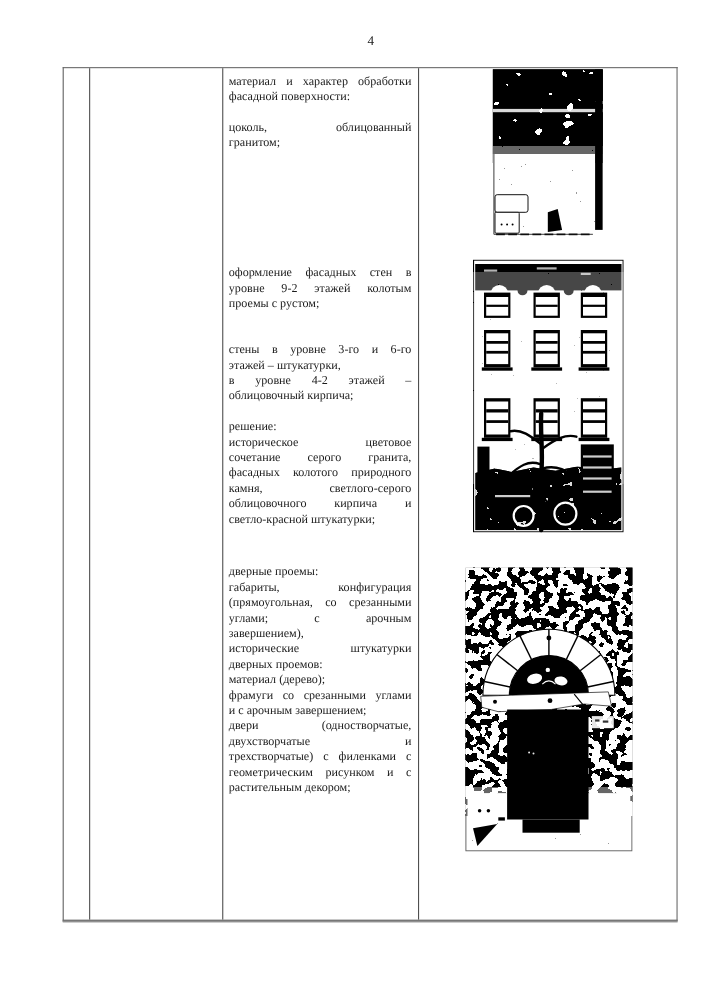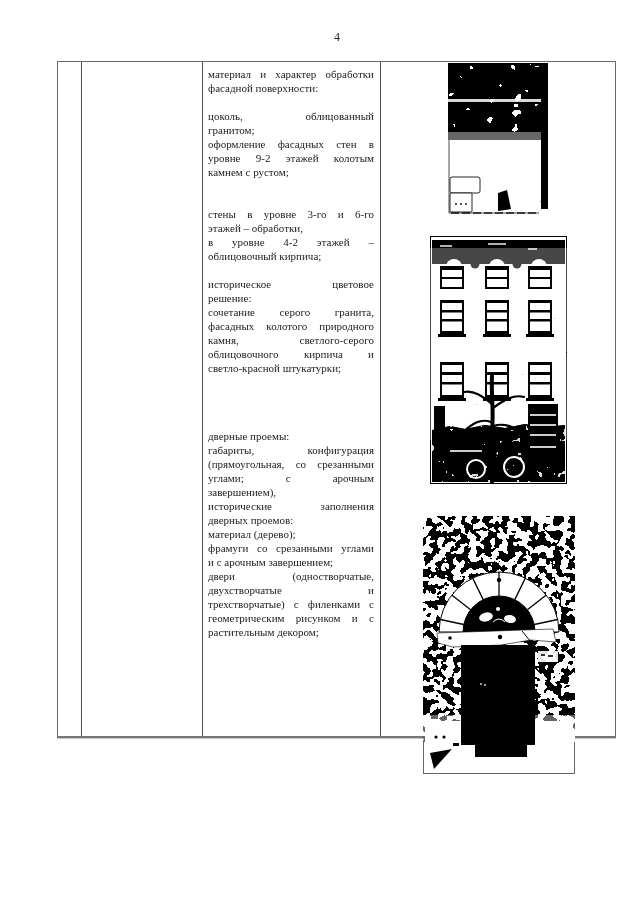--- a/index.html
+++ b/index.html
@@ -1,20 +1,20 @@
 <!DOCTYPE html>
 <html><head>
 <meta charset="utf-8">
 <style>
   html,body{margin:0;padding:0;background:#fff;}
   .page{position:relative;width:640px;height:905px;background:#ffffff;overflow:hidden;
         font-family:"Liberation Serif","DejaVu Serif",serif;color:#1c1c1c;}
   .page-number{position:absolute;left:57px;top:30px;width:560px;text-align:center;
         font-size:12px;color:#222;}
-  .doc-table{position:absolute;left:57px;top:61px;width:559px;height:677px;
+  .doc-table{position:absolute;left:57px;top:61px;width:559px;height:777px;
         border:1px solid #6a6a6a;border-bottom:2px solid #777;box-shadow:0 1px 0 #c9c9c9;
         display:grid;grid-template-columns:24px 121px 178px auto;box-sizing:border-box;}
   .cell{border-right:1px solid #4f4f4f;box-sizing:border-box;position:relative;}
   .cell:last-child{border-right:none;}
   .c3{padding:5px 6px 0 5px;font-size:11px;line-height:14px;}
   .tblock{margin:0;}
   .tline{text-align:justify;text-align-last:left;}
   .tline.just{text-align-last:justify;}
   .photo{position:absolute;display:block;}
   .p1{left:67px;top:1px;}
@@ -32,47 +32,47 @@
     <div class="cell c2"></div>
     <div class="cell c3" id="text-cell">
         <div class="tblock" style="margin-top: 0px;">
           <div class="tline just">материал и характер обработки</div>
           <div class="tline">фасадной поверхности:</div>
         </div>
         <div class="tblock" style="margin-top: 14px;">
           <div class="tline just">цоколь, облицованный</div>
           <div class="tline">гранитом;</div>
         </div>
-        <div class="tblock" style="">
+        <div class="tblock" style="margin-top: 104px;">
           <div class="tline just">оформление фасадных стен в</div>
           <div class="tline just">уровне 9-2 этажей колотым</div>
-          <div class="tline">камнем с рустом;</div>
+          <div class="tline">проемы с рустом;</div>
         </div>
         <div class="tblock" style="margin-top: 28px;">
           <div class="tline just">стены в уровне 3-го и 6-го</div>
-          <div class="tline">этажей – обработки,</div>
+          <div class="tline">этажей – штукатурки,</div>
           <div class="tline just">в уровне 4-2 этажей –</div>
           <div class="tline">облицовочный кирпича;</div>
         </div>
         <div class="tblock" style="margin-top: 14px;">
+          <div class="tline">решение:</div>
           <div class="tline just">историческое цветовое</div>
-          <div class="tline">решение:</div>
           <div class="tline just">сочетание серого гранита,</div>
           <div class="tline just">фасадных колотого природного</div>
           <div class="tline just">камня, светлого-серого</div>
           <div class="tline just">облицовочного кирпича и</div>
           <div class="tline">светло-красной штукатурки;</div>
         </div>
-        <div class="tblock" style="margin-top: 54px;">
+        <div class="tblock" style="margin-top: 34px;">
           <div class="tline">дверные проемы:</div>
           <div class="tline just">габариты, конфигурация</div>
           <div class="tline just">(прямоугольная, со срезанными</div>
           <div class="tline just">углами; с арочным</div>
           <div class="tline">завершением),</div>
-          <div class="tline just">исторические заполнения</div>
+          <div class="tline just">исторические штукатурки</div>
           <div class="tline">дверных проемов:</div>
           <div class="tline">материал (дерево);</div>
           <div class="tline just">фрамуги со срезанными углами</div>
           <div class="tline">и с арочным завершением;</div>
           <div class="tline just">двери (одностворчатые,</div>
           <div class="tline just">двухстворчатые и</div>
           <div class="tline just">трехстворчатые) с филенками с</div>
           <div class="tline just">геометрическим рисунком и с</div>
           <div class="tline">растительным декором;</div>
         </div>

